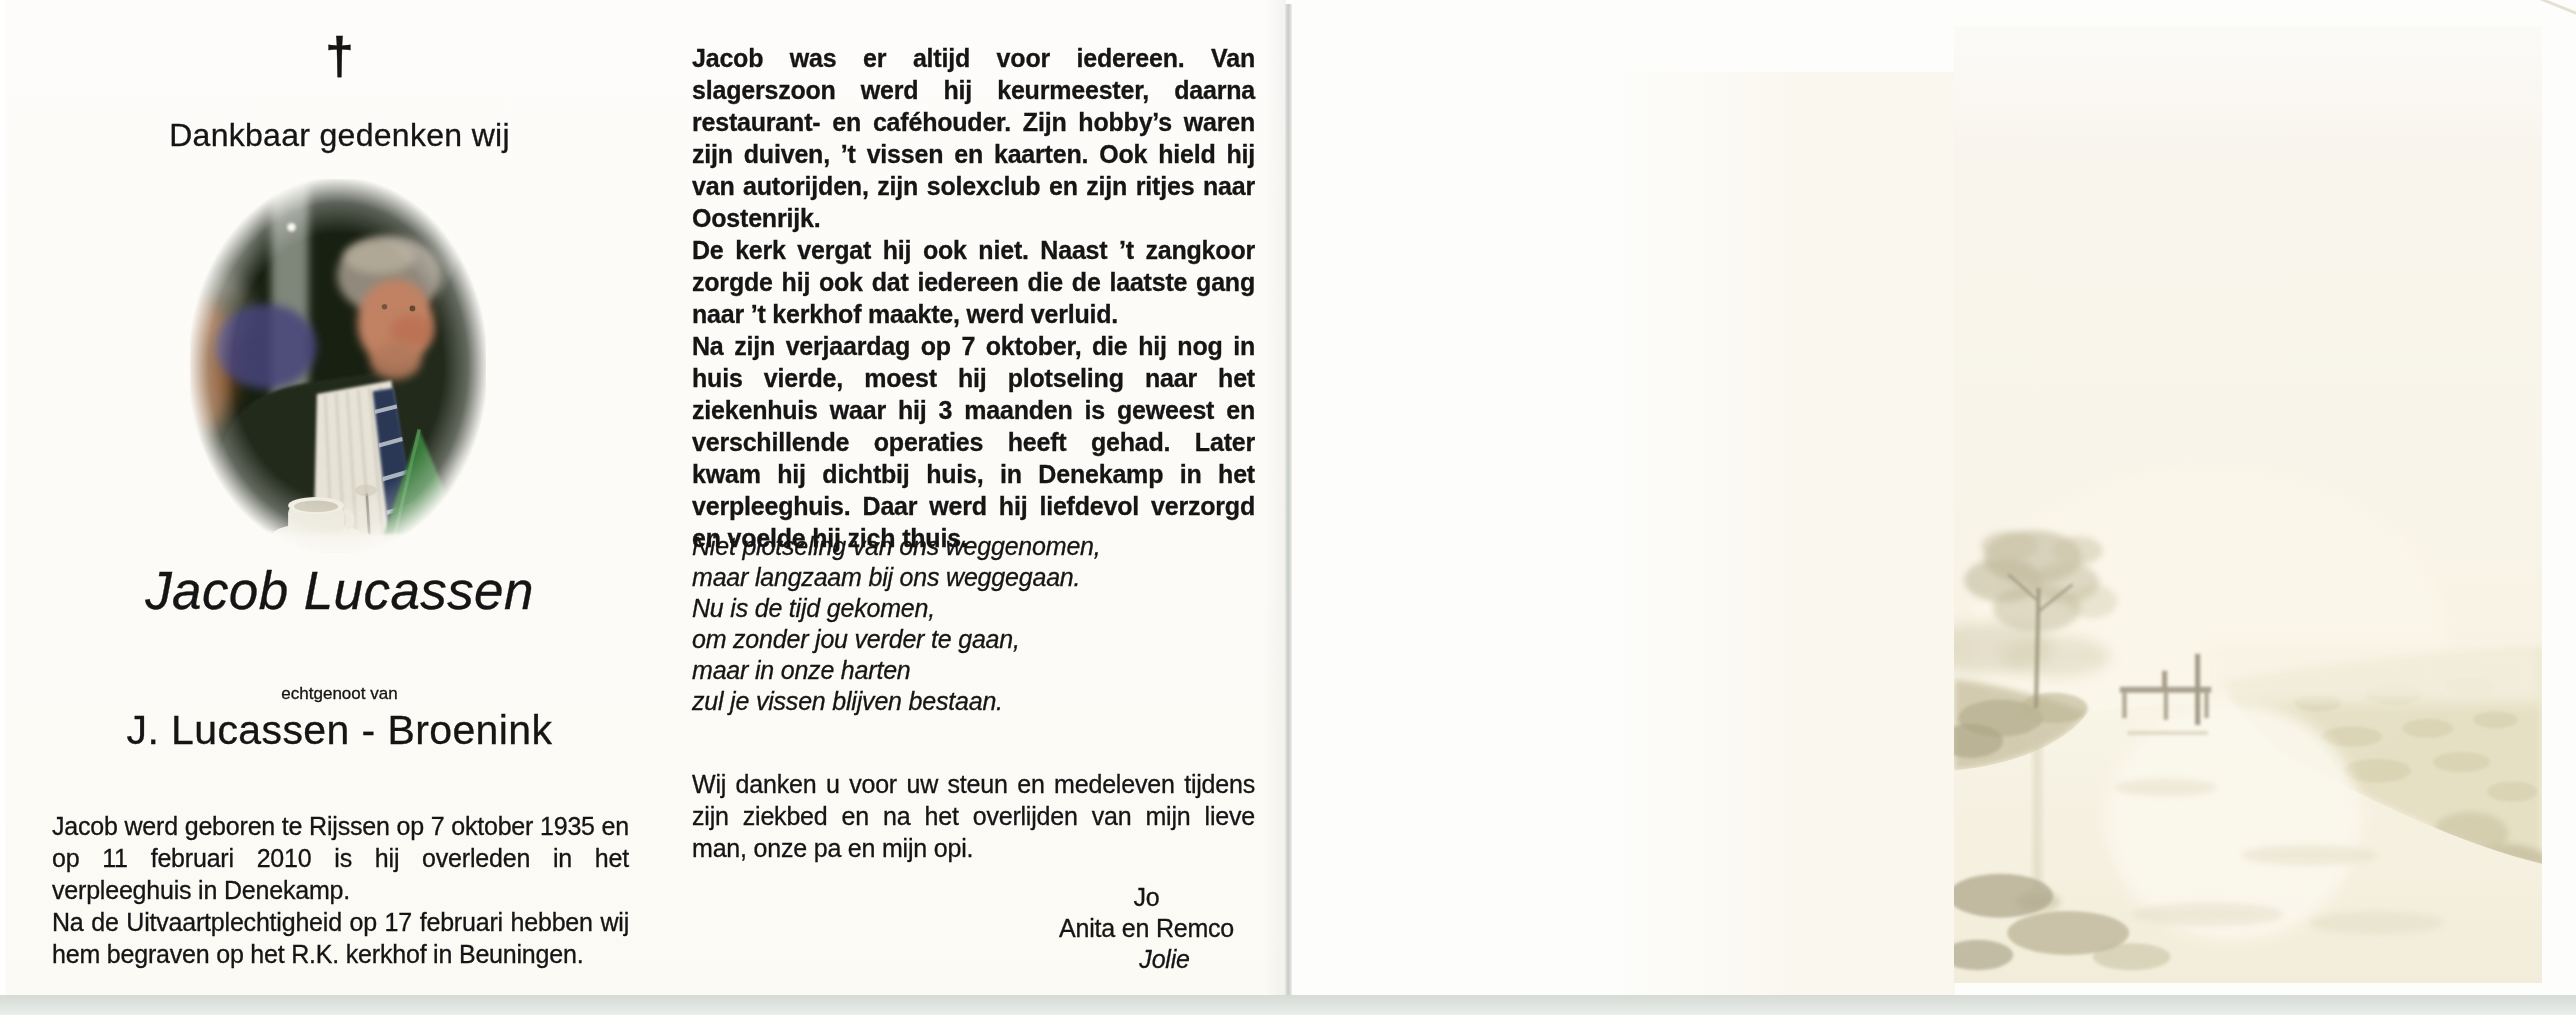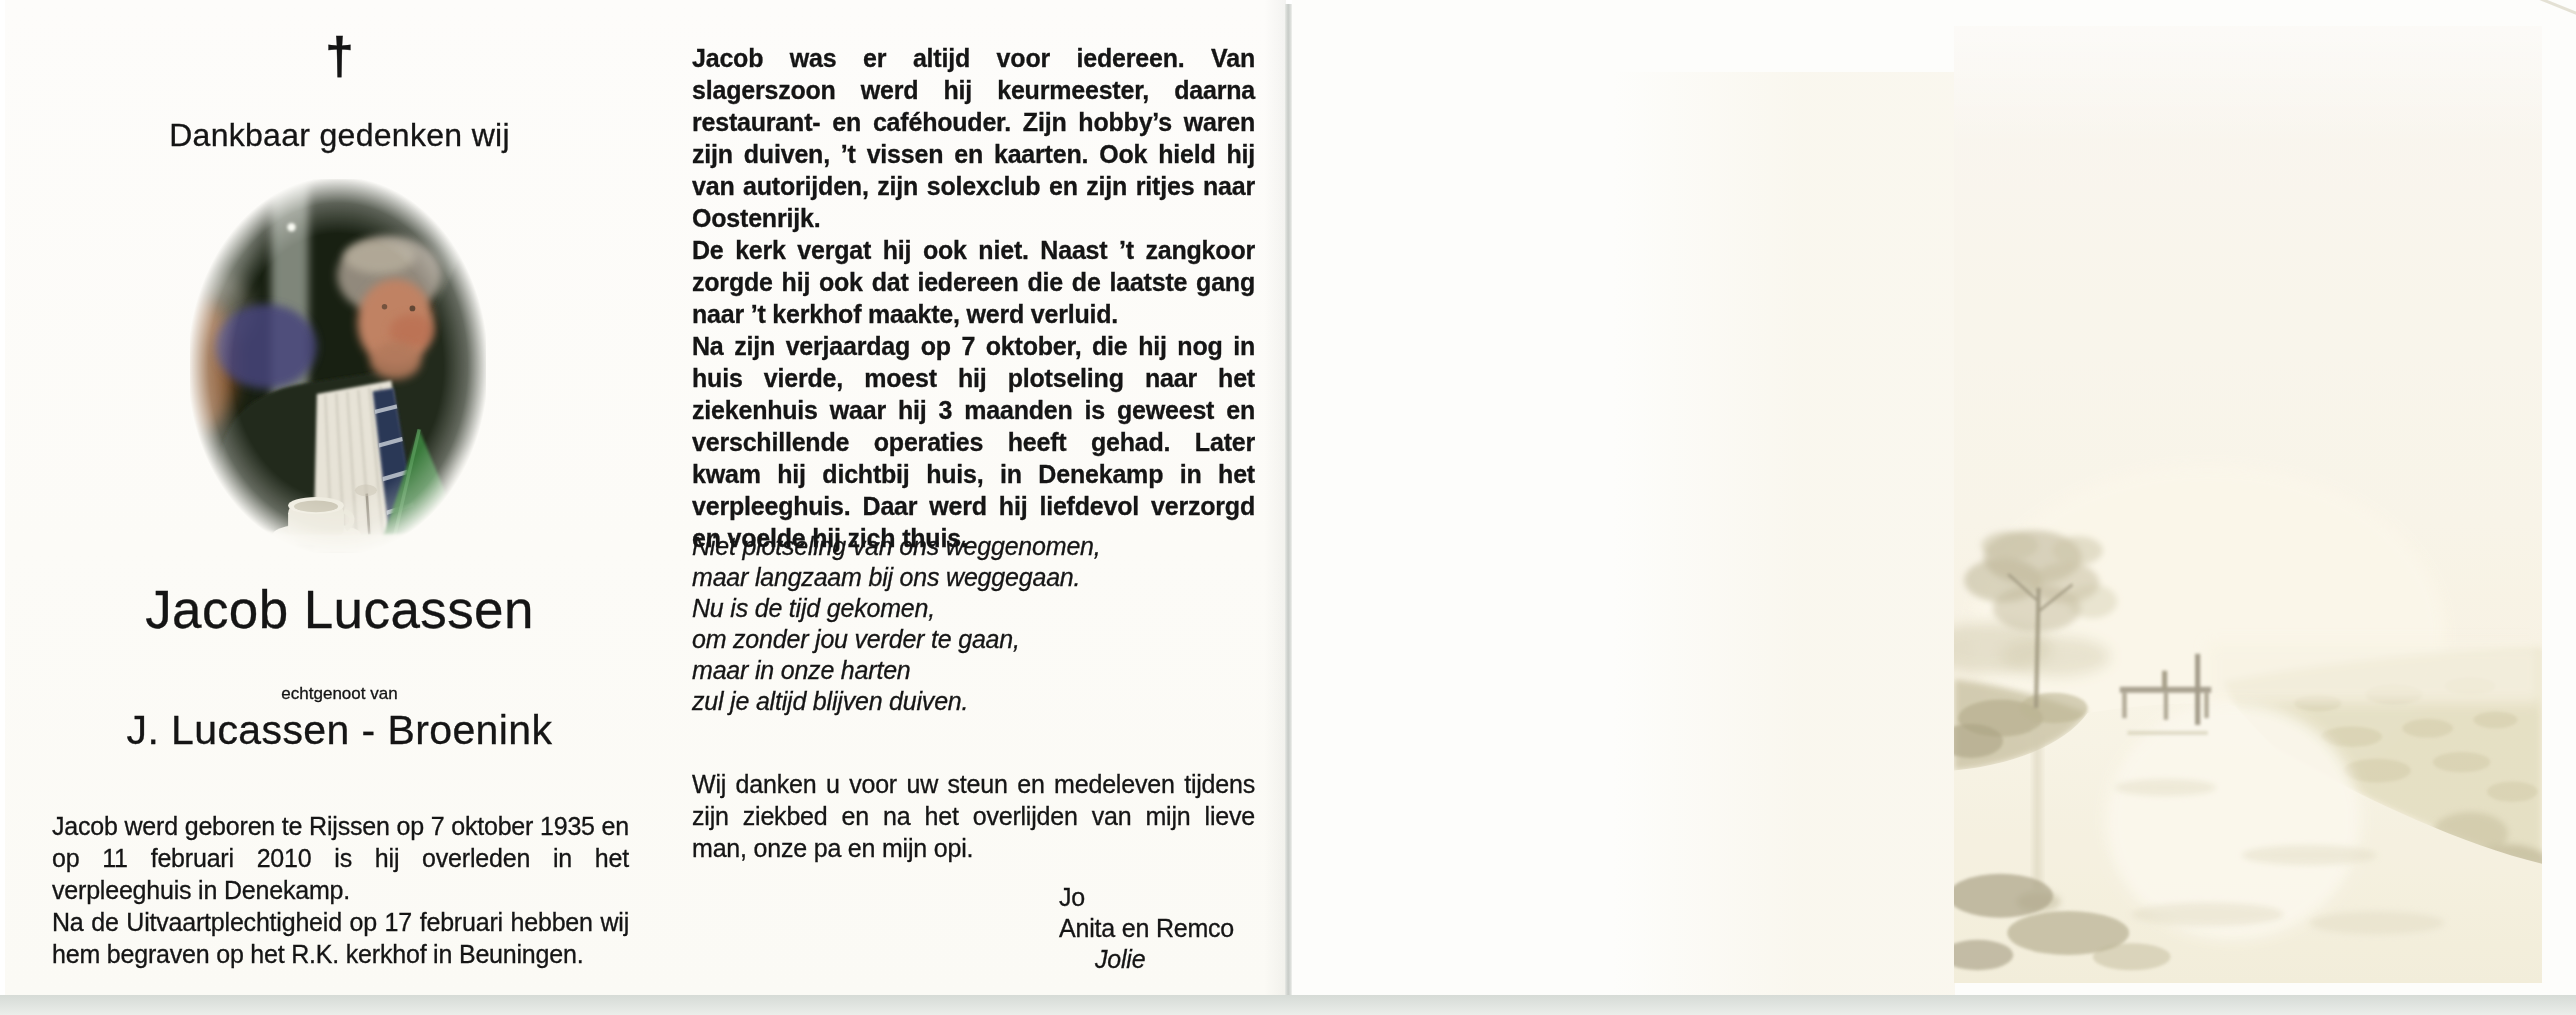--- a/index.html
+++ b/index.html
@@ -18,33 +18,33 @@
     background:linear-gradient(90deg,rgba(246,241,226,0) 0%,rgba(246,241,226,0.5) 55%,rgba(247,242,228,0.55) 100%);}
   .bottom-band{left:0;top:995px;width:2576px;height:20px;
     background:linear-gradient(180deg,#d6dbd6 0%,#dee2de 40%,#ebeeea 100%);}
   .crease{left:2525px;top:3.4px;width:59px;height:2.5px;background:#ddd9cb;transform:rotate(22deg);opacity:.8;}
 
   .t{-webkit-text-stroke:0.3px #141414;}
   .ctr{left:52px;width:575px;text-align:center;}
   .cross{top:30px;font-size:52px;line-height:1;font-weight:600;}
   .intro{top:117px;font-size:32px;letter-spacing:0.3px;}
   .portrait{left:190px;top:179px;width:296px;height:374px;}
-  .name{top:579px;font-size:53px;letter-spacing:0.4px;}
+  .name{top:560px;font-size:53px;letter-spacing:0.4px;font-style:italic;}
   .relation{top:684px;font-size:17px;}
   .spouse{top:707px;font-size:41px;letter-spacing:0.4px;}
   .bio{left:52px;top:790px;width:577px;text-align:justify;
        font-size:25px;line-height:32px;letter-spacing:-0.2px;margin-top:20px;}
   .bio p{margin:0;}
 
   .midcol{left:692px;width:563px;font-size:25px;line-height:32px;letter-spacing:-0.2px;}
   .story{top:42px;text-align:justify;}
   .story p{margin:0;font-weight:bold;}
   .poem{top:531px;text-align:left;font-style:italic;line-height:31px;}
   .thanks{top:768px;text-align:justify;}
-  .sign{left:1059px;top:882px;font-size:25px;line-height:31px;letter-spacing:-0.2px;}
+  .sign{left:1059px;top:882px;font-size:25px;line-height:31px;letter-spacing:-0.2px;text-align:center;}
   .jolie{font-style:italic;margin-left:36px;}
 </style>
 </head>
 <body>
 
 <div class="scan">
 
   <div class="abs page-left-bg"></div>
   <div class="abs fold-shadow"></div>
   <div class="abs fold"></div>
@@ -145,21 +145,21 @@
     <p>De kerk vergat hij ook niet. Naast ’t zangkoor zorgde hij ook dat iedereen die de laatste gang naar ’t kerkhof maakte, werd verluid.</p>
     <p>Na zijn verjaardag op 7 oktober, die hij nog in huis vierde, moest hij plotseling naar het ziekenhuis waar hij 3 maanden is geweest en verschillende operaties heeft gehad. Later kwam hij dichtbij huis, in Denekamp in het verpleeghuis. Daar werd hij liefdevol verzorgd en voelde hij zich thuis.</p>
   </div>
 
   <div class="abs midcol poem t">
     <div>Niet plotseling van ons weggenomen,</div>
     <div>maar langzaam bij ons weggegaan.</div>
     <div>Nu is de tijd gekomen,</div>
     <div>om zonder jou verder te gaan,</div>
     <div>maar in onze harten</div>
-    <div>zul je altijd blijven duiven.</div>
+    <div>zul je vissen blijven bestaan.</div>
   </div>
 
   <div class="abs midcol thanks t">Wij danken u voor uw steun en medeleven tijdens zijn ziekbed en na het overlijden van mijn lieve man, onze pa en mijn opi.</div>
 
   <div class="abs sign t">
     <div>Jo</div>
     <div>Anita en Remco</div>
     <div class="jolie">Jolie</div>
   </div>
 

